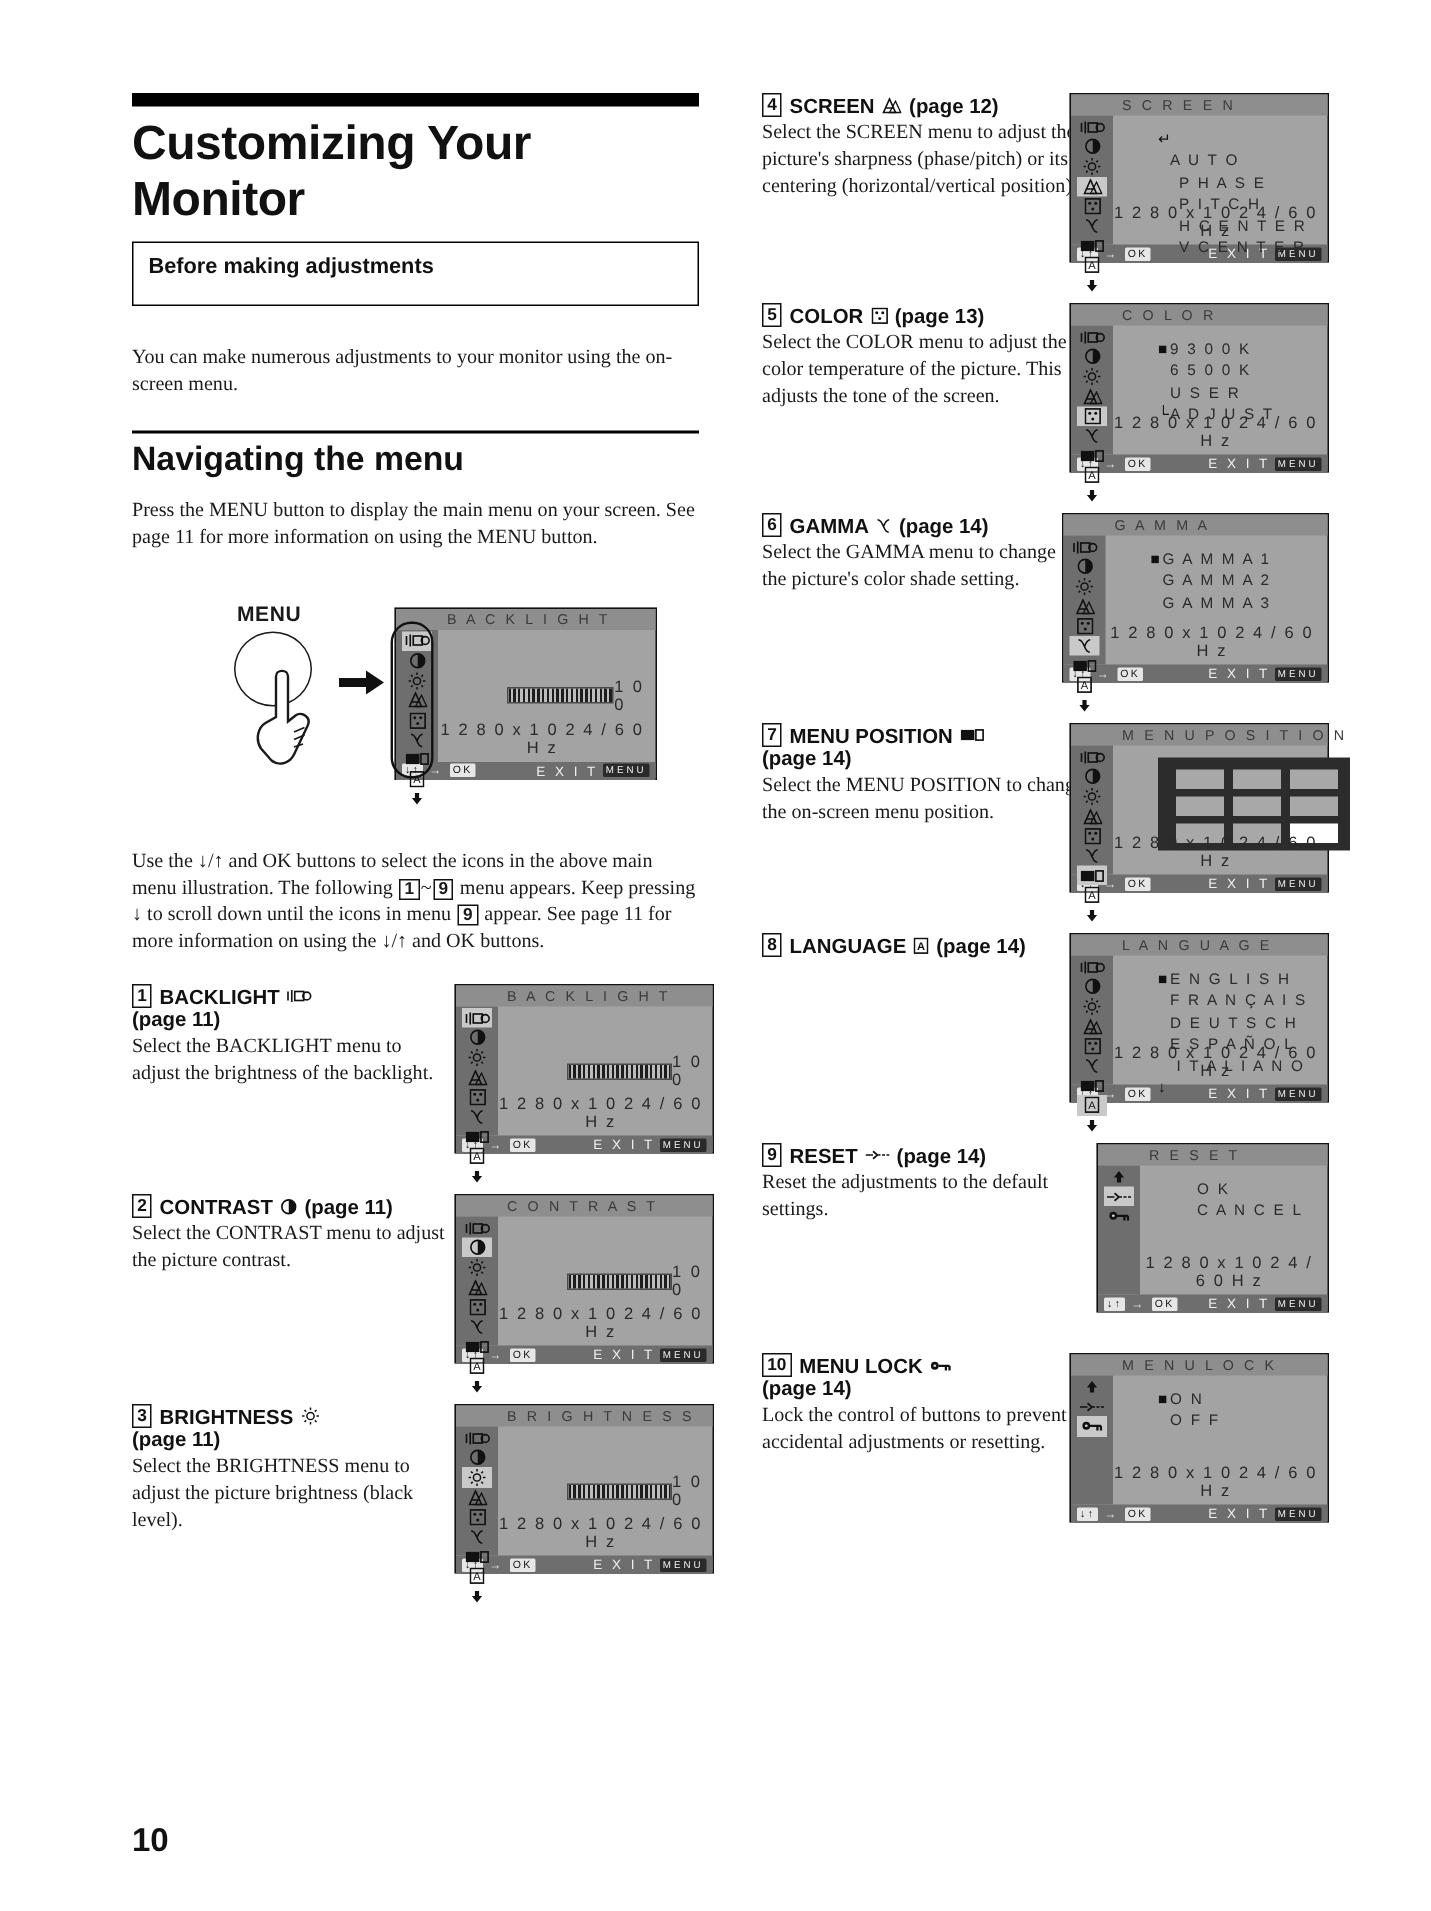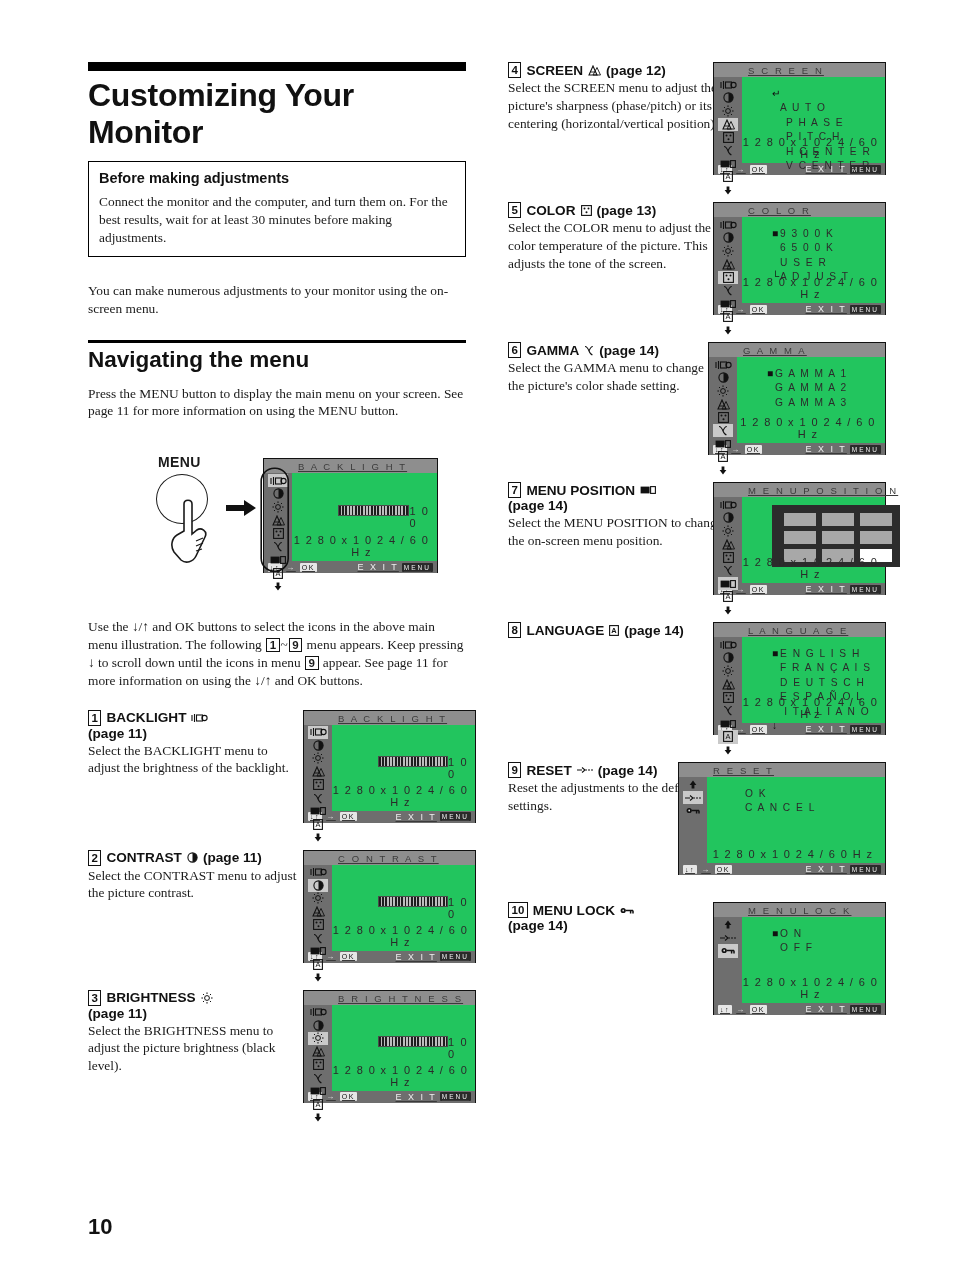--- a/index.html
+++ b/index.html
@@ -66,26 +66,25 @@
   }
   .hand {
     position:absolute; left:82px; top:40px; width:44px; height:72px;
   }
   .arrow-right {
     position:absolute; left:138px; top:46px; width:30px; height:16px;
   }
 
   
   .osd {
-    background:#22c55e;
+    background:#a3a3a3;
     border:1px solid #111;
     position: relative;
     font-family:"Liberation Sans", sans-serif;
     color:#3a3a3a;
-    text-decoration:underline;
   }
   .osd .osd-title {
     background:#8e8e8e;
     color:#3b3b3b;
     font-size:9.5px;
     letter-spacing:2.1px;
     padding:2px 0 2px 34px;
     height:14px;
     line-height:11px;
     white-space:nowrap;
@@ -107,21 +106,21 @@
   }
   .rail-icon.sel { background:#c9c9c9; }
   .rail-icon svg { display:block; }
   .osd-content {
     margin-left:28px; position:relative; height:100%;
     padding-top:4px;
   }
   .osd-slider {
     position:absolute; left:46px; top:50%;
     transform:translateY(-50%);
-    display:flex; align-items:flex-start; gap:0;
+    display:flex; align-items:center; gap:0;
   }
   .slider-bar {
     width:84px; height:11px;
     background: repeating-linear-gradient(to right, #1d1d1d 0 1.6px, #bdbdbd 1.6px 3.2px);
     border:1px solid #4a4a4a;
   }
   .slider-val { font-size:11px; letter-spacing:1.6px; color:#2a2a2a; }
   .osd-list {
     position:absolute; left:30px; top:10px;
     font-size:10.2px; letter-spacing:1.5px; line-height:1.42; color:#2b2b2b;
@@ -184,21 +183,20 @@
 
 <div class="page">
 
   <div class="col-left">
 
     <div class="title-rule"></div>
     <h1 class="page-title">Customizing Your Monitor</h1>
 
     <div class="note-box">
       <h2>Before making adjustments</h2>
-      <p>Connect the monitor and the computer, and turn them on. For the best results, wait for at least 30 minutes before making adjustments.</p>
     </div>
 
     <p class="body">You can make numerous adjustments to your monitor using the on-screen menu.</p>
 
     <div class="sect-rule"></div>
     <h2 class="section">Navigating the menu</h2>
     <p class="body" style="margin-top:0">Press the MENU button to display the main menu on your screen. See page 11 for more information on using the MENU button.</p>
 
     <div class="menu-illo">
       <div class="menu-label">MENU</div>
@@ -1204,21 +1202,21 @@
               <span class="inline-ico">
                 <svg width="16" height="8" viewBox="0 0 16 8">
                   <path d="M0,4 L5,4 M5,1.5 L8,4 L5,6.5 M7.5,4 L10,4 M11,4 L13,4 M14,4 L16,4" stroke="#111" stroke-width="1.1" fill="none"></path>
                 </svg>
               </span>
               <span>(page 14)</span>
             </div>
             <div class="item-desc">Reset the adjustments to the default settings.</div>
           </div>
           <div class="item-osd">
-            <div class="osd" style="width:208px;height:113px;margin-left:44px;">
+            <div class="osd" style="width:155px;height:113px;margin-left:44px;">
               <div class="osd-title">R E S E T</div>
               <div class="osd-body" style="height:86px">
                 <div class="osd-rail">
                   <div class="rail-icon">
                     <svg width="8" height="9" viewBox="0 0 8 9">
                       <path d="M4,0.6 L7.4,5 L5.4,5 L5.4,8.4 L2.6,8.4 L2.6,5 L0.6,5 Z" fill="#111"></path>
                     </svg>
                   </div>
                   <div class="rail-icon sel">
                     <svg width="16" height="8" viewBox="0 0 16 8">
@@ -1260,20 +1258,21 @@
               <span>MENU LOCK</span>
               <span class="inline-ico">
                 <svg width="14" height="9" viewBox="0 0 14 9">
                   <circle cx="3.2" cy="4.5" r="2.6" fill="#111"></circle>
                   <circle cx="3.2" cy="4.5" r="0.9" fill="#d9d9d9"></circle>
                   <path d="M5.6,4.5 L13,4.5 M10.6,4.5 L10.6,7.6 M13,4.5 L13,7.6" stroke="#111" stroke-width="1.5" fill="none"></path>
                 </svg>
               </span>
             </div>
             <div class="item-sub">(page 14)</div>
+            <div class="item-desc">Lock the control of buttons to prevent accidental adjustments or resetting.</div>
           </div>
           <div class="item-osd">
             <div class="osd" style="width:173px;height:113px;">
               <div class="osd-title">M E N U  L O C K</div>
               <div class="osd-body" style="height:86px">
                 <div class="osd-rail">
                   <div class="rail-icon">
                     <svg width="8" height="9" viewBox="0 0 8 9">
                       <path d="M4,0.6 L7.4,5 L5.4,5 L5.4,8.4 L2.6,8.4 L2.6,5 L0.6,5 Z" fill="#111"></path>
                     </svg>

